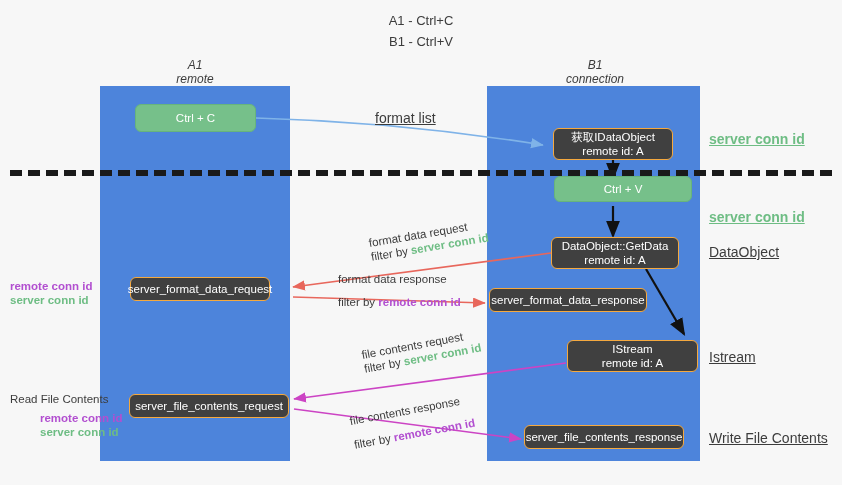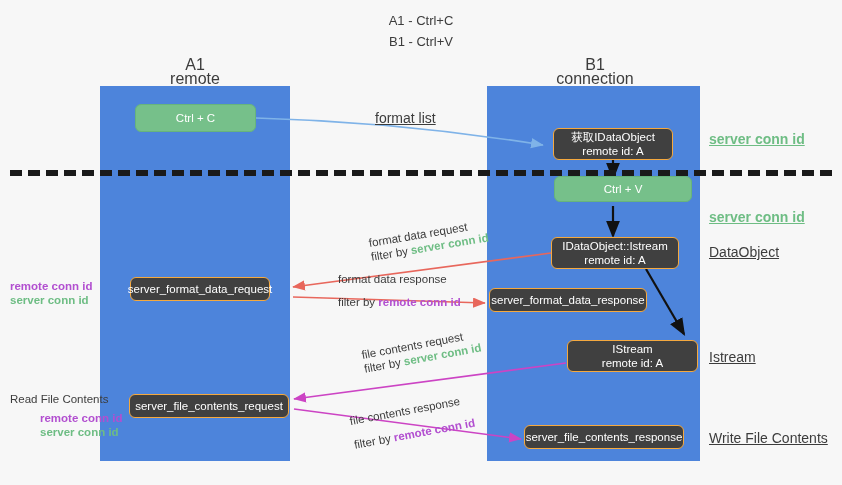--- a/index.html
+++ b/index.html
@@ -14,21 +14,21 @@
   .abs{position:absolute;}
 
   
   .title{
     left:0;right:0;top:10px;text-align:center;
     font-size:13px;line-height:21px;color:#3c3c3c;
   }
 
   
   .lane-head{
-    text-align:center;font-size:16px;line-height:14px;color:#3c3c3c;
+    text-align:center;font-size:12px;line-height:14px;color:#3c3c3c;font-style:italic;
   }
 
   
   .lane{background:#4d84db;}
 
   
   .dashed{
     left:10px;right:10px;top:170px;height:0;
     border-top:6px dashed #1a1a1a;
   }
@@ -118,21 +118,21 @@
   <div class="abs node orange" style="left:553px;top:128px;width:120px;height:32px;flex-direction:column;">
     <span>获取IDataObject</span>
     <span>remote id: A</span>
   </div>
 
   <div class="abs node green" style="left:554px;top:176px;width:138px;height:26px;">
     <span>Ctrl + V</span>
   </div>
 
   <div class="abs node orange" style="left:551px;top:237px;width:128px;height:32px;flex-direction:column;">
-    <span>IDataObject::Istream</span>
+    <span>DataObject::GetData</span>
     <span>remote id: A</span>
   </div>
 
   <div class="abs node orange" style="left:567px;top:340px;width:131px;height:32px;flex-direction:column;">
     <span>IStream</span>
     <span>remote id: A</span>
   </div>
 
   <div class="abs node orange" style="left:130px;top:277px;width:140px;height:24px;">
     <span>server_format_data_request</span>

